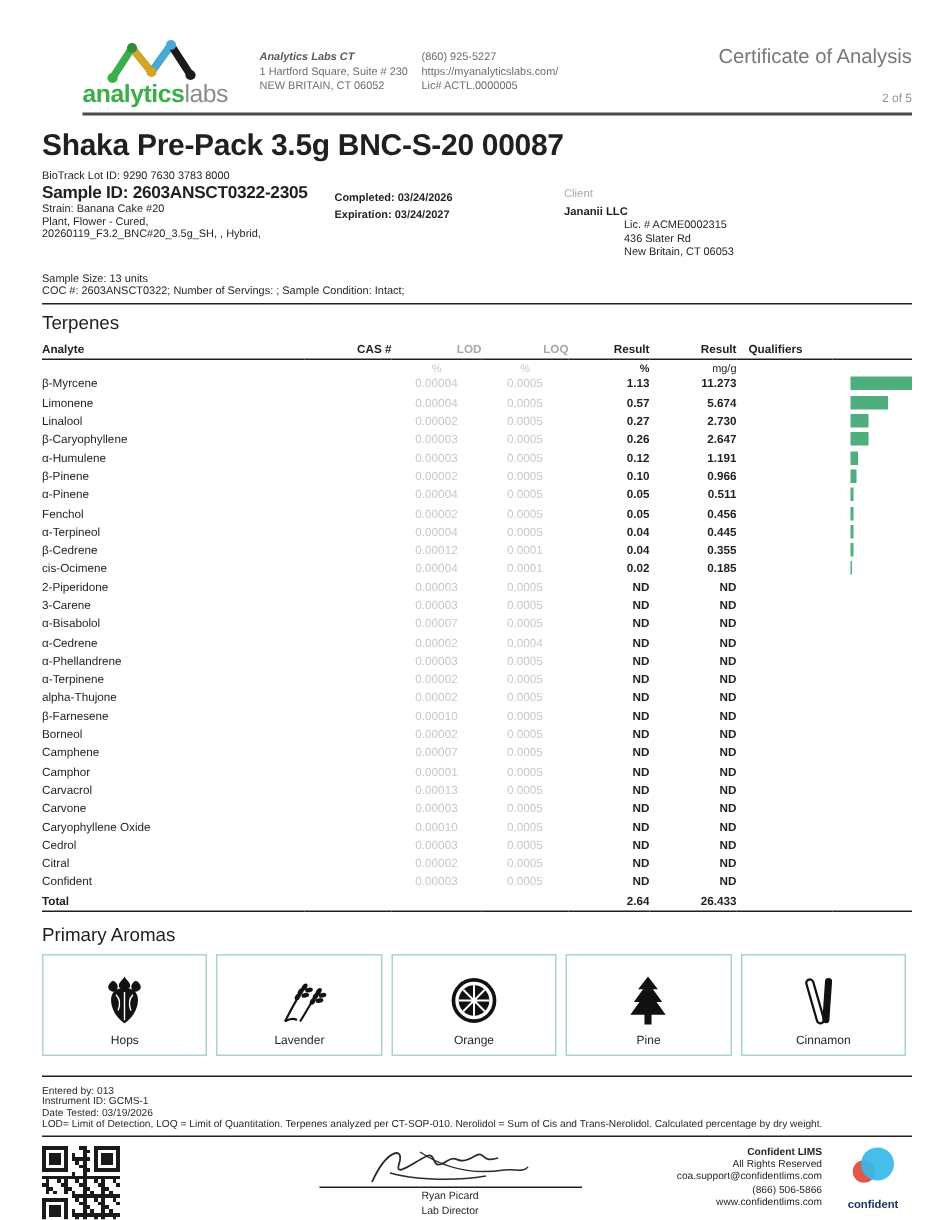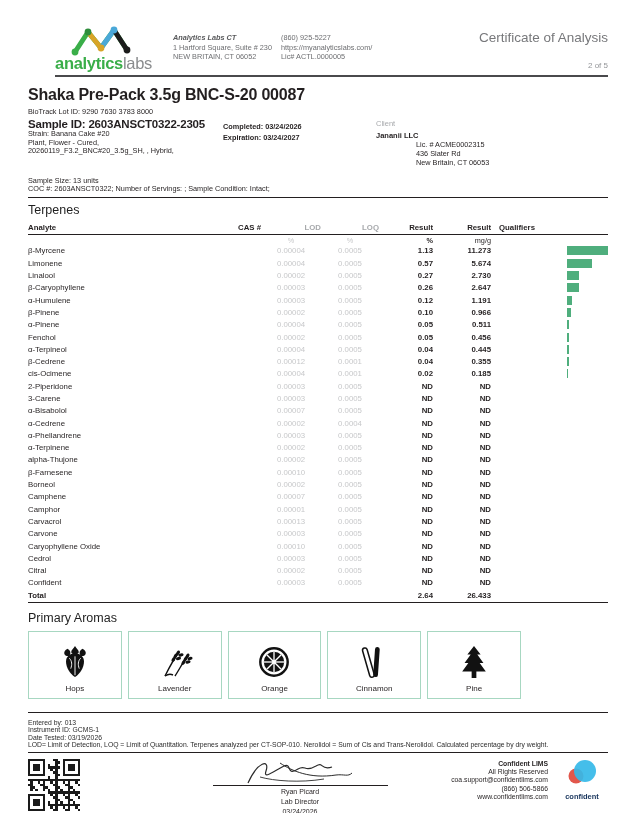--- a/index.html
+++ b/index.html
@@ -17,21 +17,21 @@
   .labinfo { font-size:7.3px; color:#6d6e71; line-height:9.6px; padding-top:9px; }
   .labinfo .lab-name { font-weight:bold; color:#58595b;font-style:italic; }
   .labinfo-1 { width:108px; }
   .labinfo-2 { width:150px; }
   .doc-meta { flex:1; text-align:right; padding-top:6px; }
   .doc-title { font-size:13.5px; color:#77787b; }
   .page-num { font-size:8px; color:#939598; margin-top:16px; }
   .header-rule { border-bottom:2px solid #4a4a4c; margin-left:27px; width:553px; margin-top:2px; }
 
   
-  .product-title { font-size:16px; font-weight:bold; margin-top:9px; letter-spacing:-0.2px; }
+  .product-title { font-size:20px; font-weight:bold; margin-top:9px; letter-spacing:-0.2px; }
   .biotrack { font-size:7.3px; margin-top:4px; }
   .sample-grid { display:flex; margin-top:1px; }
   .sg-left { width:195px; }
   .sample-id { font-size:11.5px; font-weight:bold; letter-spacing:-0.2px; }
   .meta-line { font-size:7.3px; line-height:8.8px; }
   .sg-mid { width:125px; padding-top:3px; }
   .sg-mid .meta-line { font-weight:bold; line-height:11px; }
   .sg-client { padding-top:1px; margin-left:28px; }
   .client-label { color:#a7a9ac; font-size:7.5px; }
   .client-name { font-size:7.5px; font-weight:bold; margin-top:3px; }
@@ -54,21 +54,21 @@
   .c-analyte { text-align:left; }
   .num { text-align:right; }
   .gray { color:#c7c8ca;text-align:center; }
   .strong { font-weight:bold; }
   .c-qual { padding-left:8px; }
   .c-bar { padding-left:12px !important; }
   .bar { height:9px; background:#4fae7d; }
   .terp tr.total td { font-weight:bold; border-bottom:1.8px solid #231f20; height:13px;margin-left:41px; }
 
   
-  .aroma-row { display:flex; gap:6px; width:493px; margin-top:2px; }
+  .aroma-row { display:flex; gap:6px; width:576px; margin-top:2px; }
   .aroma-box { flex:1; border:1px solid #a7d7c1; height:68px; background:#fff;
                display:flex; flex-direction:column; align-items:center; justify-content:flex-end; padding-bottom:5px; }
   .aroma-icon { height:40px; display:flex; align-items:center; justify-content:center; }
   .aroma-label { font-size:8px; color:#231f20; margin-top:2px; }
   .aroma-rule { border-bottom:1.6px solid #231f20; width:580px; margin-top:13px; }
 
   
   .foot-meta { margin-top:6px; font-size:6.8px; line-height:7.6px; color:#2b2b2b; }
   .foot-rule { border-bottom:1px solid #231f20; width:580px; margin-top:3px; }
   .sig-row { display:flex; width:580px; margin-top:4px; align-items:flex-start; }
@@ -548,34 +548,34 @@
             <line x1="10.4" y1="10.4" x2="25.6" y2="25.6"></line>
             <line x1="25.6" y1="10.4" x2="10.4" y2="25.6"></line>
           </g>
           <circle cx="18" cy="18" r="2" fill="#fff"></circle>
         </svg>
       </div>
       <div class="aroma-label">Orange</div>
     </div>
     <div class="aroma-box">
       <div class="aroma-icon">
+        <svg width="34" height="36" viewBox="0 0 36 36" fill="#111">
+          <path d="M18 1 L25 10 L21.5 10 L28 19 L24 19 L30.5 28 L20.5 28 L20.5 35 L15.5 35 L15.5 28 L5.5 28 L12 19 L8 19 L14.5 10 L11 10 Z"></path>
+        </svg>
+      </div>
+      <div class="aroma-label">Pine</div>
+    </div>
+    <div class="aroma-box">
+      <div class="aroma-icon">
         <svg width="34" height="36" viewBox="0 0 36 36">
           <rect x="14" y="2" width="5" height="32" rx="2.5" fill="none" stroke="#111" stroke-width="1.6" transform="rotate(-16 16.5 34)"></rect>
           <rect x="17" y="2" width="5" height="32" rx="2.5" fill="#111" transform="rotate(4 19.5 34)"></rect>
         </svg>
       </div>
       <div class="aroma-label">Cinnamon</div>
-    </div>
-    <div class="aroma-box">
-      <div class="aroma-icon">
-        <svg width="34" height="36" viewBox="0 0 36 36" fill="#111">
-          <path d="M18 1 L25 10 L21.5 10 L28 19 L24 19 L30.5 28 L20.5 28 L20.5 35 L15.5 35 L15.5 28 L5.5 28 L12 19 L8 19 L14.5 10 L11 10 Z"></path>
-        </svg>
-      </div>
-      <div class="aroma-label">Pine</div>
     </div>
   </div>
   <div class="aroma-rule"></div>
 
   <div class="foot-meta">
     <div>Entered by: 013</div>
     <div>Instrument ID: GCMS-1</div>
     <div>Date Tested: 03/19/2026</div>
     <div>LOD= Limit of Detection, LOQ = Limit of Quantitation. Terpenes analyzed per CT-SOP-010. Nerolidol = Sum of Cis and Trans-Nerolidol. Calculated percentage by dry weight.</div>
   </div>

